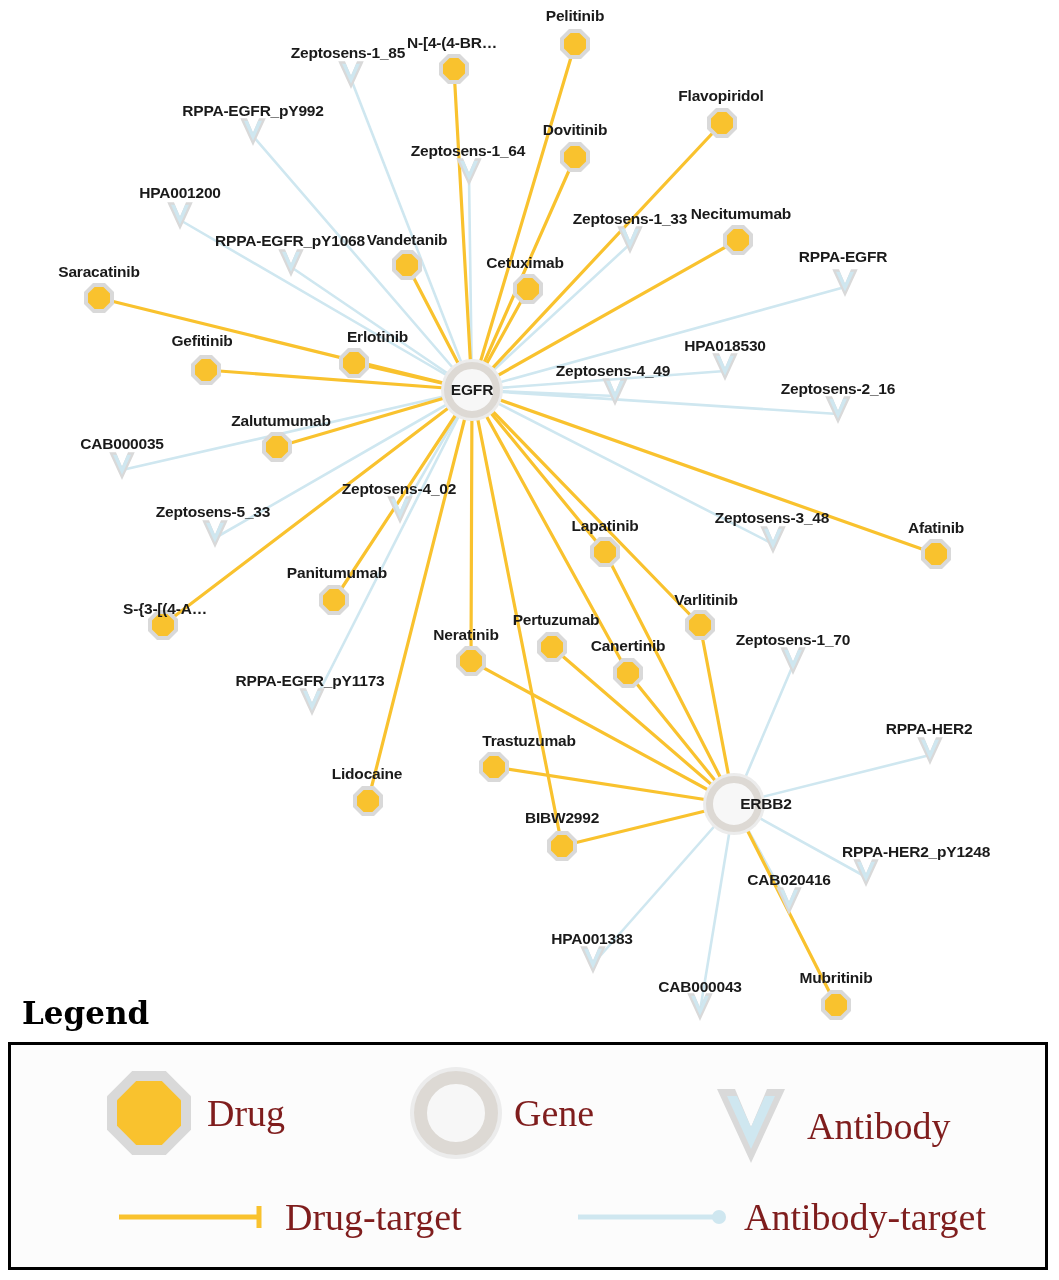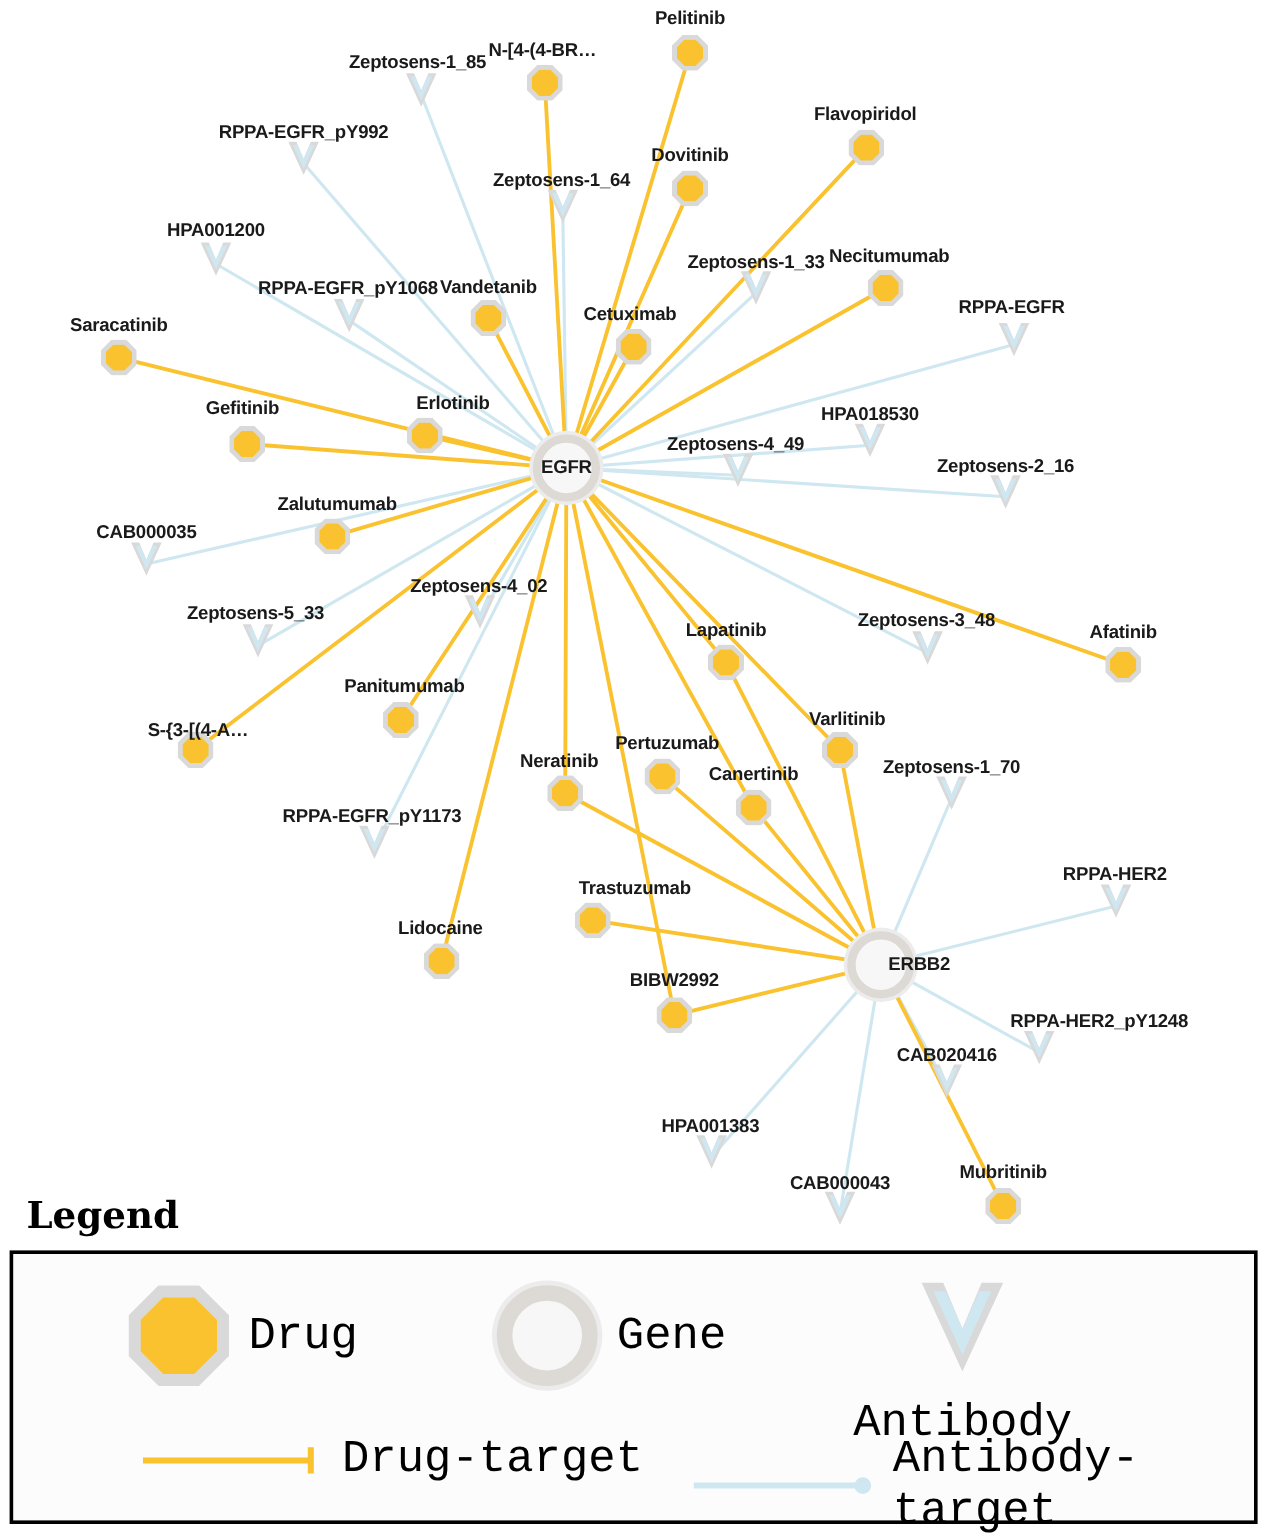--- a/index.html
+++ b/index.html
@@ -101,23 +101,23 @@
     width: 100%;
     height: 110px;
   }
   .legend-item {
     position: absolute;
     display: flex;
     align-items: center;
     gap: 16px;
   }
   .legend-text {
-    font-family: Liberation Mono, monospace;
+    font-family: Liberation Serif, serif;
     font-size: 38px;
-    color: #000000;
+    color: #7f1d1d;
   }
   .legend-shape-drug {
     width: 84px; height: 84px; position: relative;
   }
   .legend-shape-drug .halo {
     position: absolute; left: 0; top: 0; width: 84px; height: 84px;
     background: #d9d9d9;
     clip-path: polygon(30% 0%, 70% 0%, 100% 30%, 100% 70%, 70% 100%, 30% 100%, 0% 70%, 0% 30%);
   }
   .legend-shape-drug .core {
@@ -566,21 +566,21 @@
       <div class="legend-shape-drug">
         <div class="halo"></div>
           <div class="core"></div>
       </div>
       <div class="legend-text">Drug</div>
     </div>
     <div class="legend-item" style="left:403px; top:8px;">
       <div class="legend-shape-gene"></div>
       <div class="legend-text">Gene</div>
     </div>
-    <div class="legend-item" style="left:700px; top:0;flex-direction:column;">
+    <div class="legend-item" style="left:700px; top:20px;">
       <div class="legend-shape-ab">
         <svg width="80" height="86" viewBox="0 0 80 86">
           <path d="M6 6 L40 80 L74 6 L56 6 L40 44 L24 6 Z" fill="#d9d9d9"></path>
           <path d="M16 13 L40 66 L64 13 L54 13 L40 44 L26 13 Z" fill="#cfe7f0"></path>
         </svg>
       </div>
       <div class="legend-text">Antibody</div>
     </div>
   </div>
   <div class="legend-row2">

